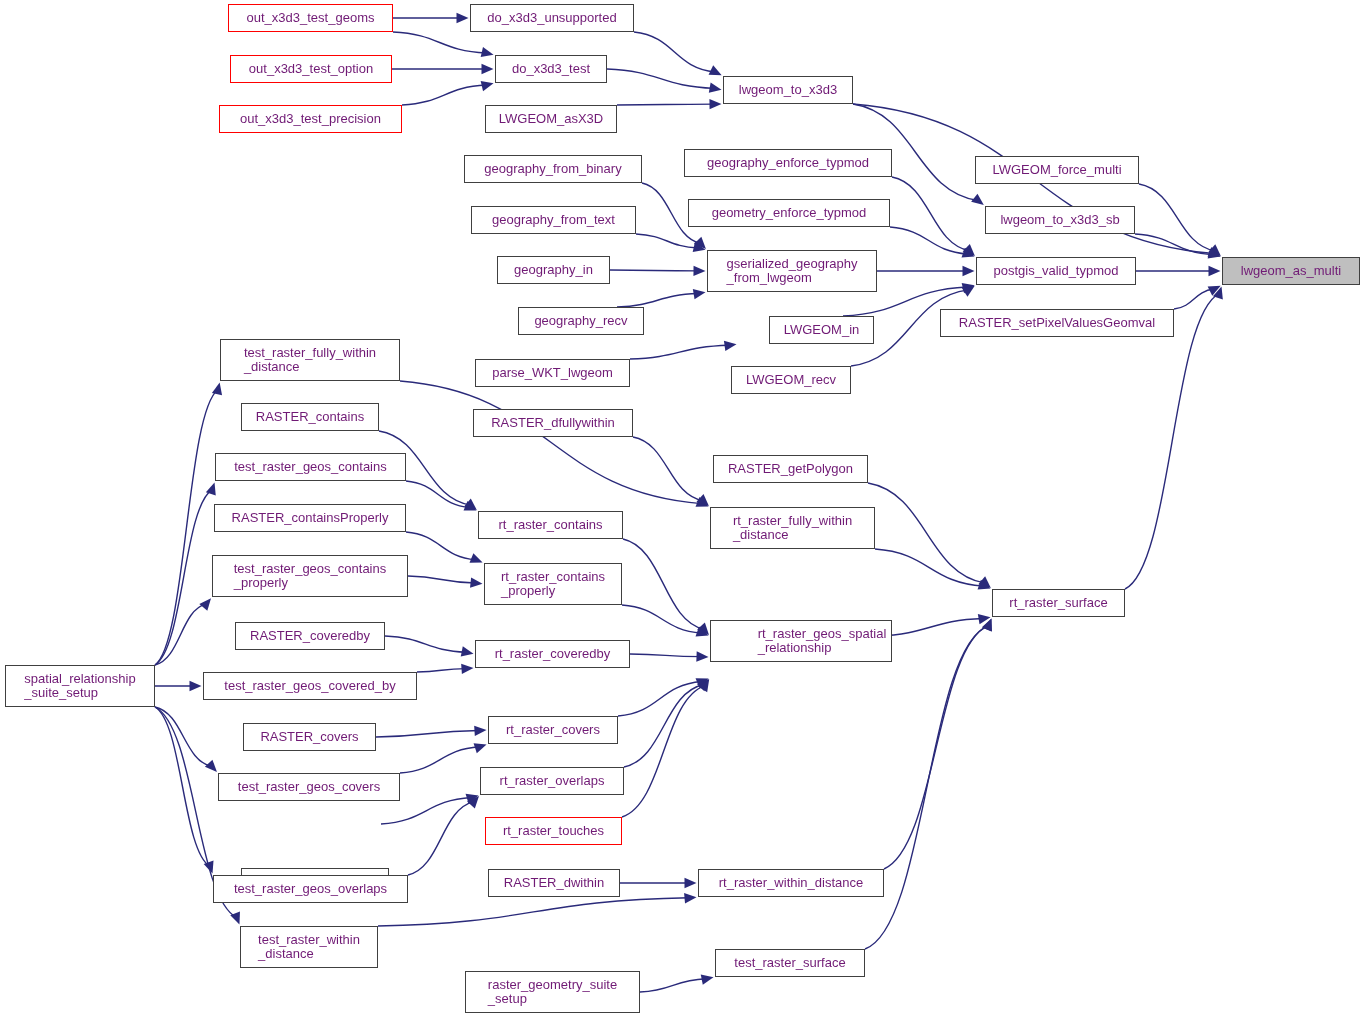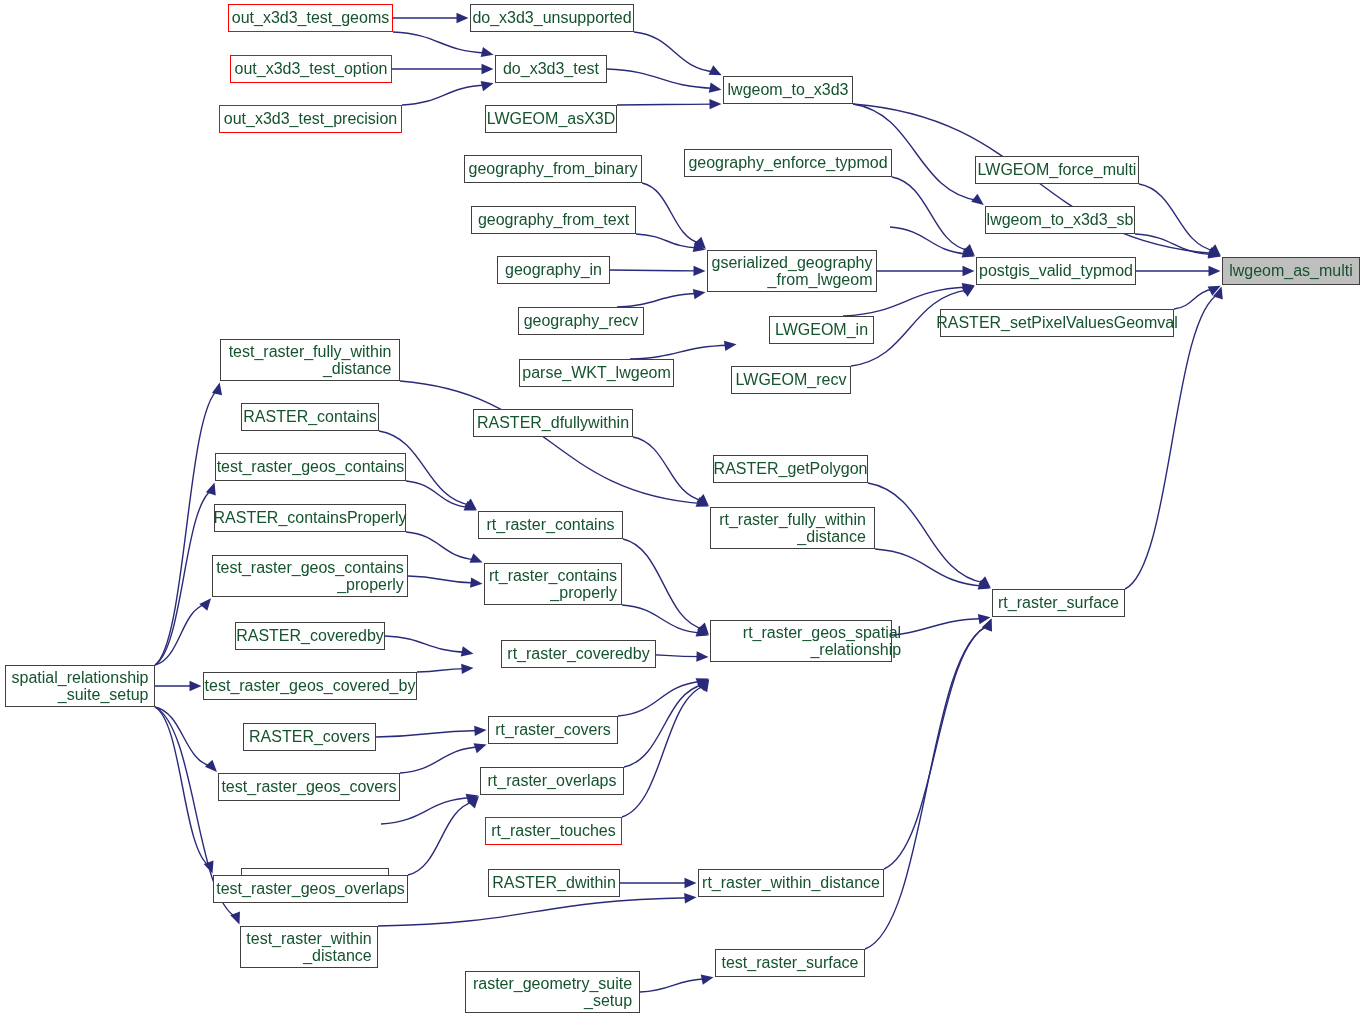--- a/index.html
+++ b/index.html
@@ -1,21 +1,21 @@
 <!DOCTYPE html>
 <html><head>
 <meta charset="utf-8">
 <style>
   html,body{margin:0;padding:0;background:#ffffff;}
   body{font-family:"Liberation Sans", sans-serif;}
   #canvas{position:relative;width:1365px;height:1018px;background:#ffffff;overflow:hidden;}
   #edges{position:absolute;left:0;top:0;width:1365px;height:1018px;pointer-events:none;}
   .node{position:absolute;box-sizing:border-box;background:#ffffff;border:1px solid #404040;
-        display:flex;align-items:center;justify-content:center;text-align:right;
-        font-size:16px;color:#14532d;line-height:1.08;white-space:pre-line;z-index:2;}
+        display:flex;align-items:center;justify-content:center;text-align:left;
+        font-size:13px;color:#701a75;line-height:1.08;white-space:pre-line;z-index:2;}
   .node.red{border-color:#ff0000;}
   .node.hl{background:#bfbfbf;border-color:#404040;}
 </style>
 </head>
 <body>
 
 <div id="canvas">
   <svg id="edges" viewBox="0 0 1365 1018">
       <path d="M 393 18 C 427 18, 427 18, 461 18" fill="none" stroke="#2a2a7a" stroke-width="1.4"></path>
       <polygon points="468.5,18 456.5,23.2 456.5,12.8" fill="#2a2a7a"></polygon>
@@ -136,48 +136,49 @@
     <div class="node" style="left: 470px; top: 4px; width: 164px; height: 28px;">do_x3d3_unsupported</div>
     <div class="node red" style="left: 230px; top: 55px; width: 162px; height: 28px;">out_x3d3_test_option</div>
     <div class="node" style="left: 495px; top: 55px; width: 112px; height: 28px;">do_x3d3_test</div>
     <div class="node" style="left: 723px; top: 76px; width: 130px; height: 28px;">lwgeom_to_x3d3</div>
     <div class="node red" style="left: 219px; top: 105px; width: 183px; height: 28px;">out_x3d3_test_precision</div>
     <div class="node" style="left: 485px; top: 105px; width: 132px; height: 28px;">LWGEOM_asX3D</div>
     <div class="node" style="left: 464px; top: 155px; width: 178px; height: 28px;">geography_from_binary</div>
     <div class="node" style="left: 684px; top: 149px; width: 208px; height: 28px;">geography_enforce_typmod</div>
     <div class="node" style="left: 975px; top: 156px; width: 164px; height: 28px;">LWGEOM_force_multi</div>
     <div class="node" style="left: 471px; top: 206px; width: 165px; height: 28px;">geography_from_text</div>
+    <div class="node" style="left: 688px; top: 199px; width: 202px; height: 28px;">geometry_enforce_typmod</div>
     <div class="node" style="left: 985px; top: 206px; width: 150px; height: 28px;">lwgeom_to_x3d3_sb</div>
     <div class="node" style="left: 497px; top: 256px; width: 113px; height: 28px;">geography_in</div>
     <div class="node" style="left: 707px; top: 250px; width: 170px; height: 42px;">gserialized_geography
 _from_lwgeom</div>
     <div class="node" style="left: 976px; top: 257px; width: 160px; height: 28px;">postgis_valid_typmod</div>
     <div class="node hl" style="left: 1222px; top: 257px; width: 138px; height: 28px;">lwgeom_as_multi</div>
     <div class="node" style="left: 518px; top: 307px; width: 126px; height: 28px;">geography_recv</div>
     <div class="node" style="left: 738px; top: 316px; width: 105px; height: 28px; margin-left: 31px;">LWGEOM_in</div>
     <div class="node" style="left: 940px; top: 309px; width: 234px; height: 28px;">RASTER_setPixelValuesGeomval</div>
-    <div class="node" style="left: 475px; top: 359px; width: 155px; height: 28px; margin-left: 44px;">parse_WKT_lwgeom</div>
+    <div class="node" style="left: 475px; top: 359px; width: 155px; height: 28px;">parse_WKT_lwgeom</div>
     <div class="node" style="left: 731px; top: 366px; width: 120px; height: 28px;">LWGEOM_recv</div>
     <div class="node" style="left: 220px; top: 339px; width: 180px; height: 42px;">test_raster_fully_within
 _distance</div>
     <div class="node" style="left: 473px; top: 409px; width: 160px; height: 28px;">RASTER_dfullywithin</div>
     <div class="node" style="left: 241px; top: 403px; width: 138px; height: 28px;">RASTER_contains</div>
     <div class="node" style="left: 713px; top: 455px; width: 155px; height: 28px;">RASTER_getPolygon</div>
     <div class="node" style="left: 215px; top: 453px; width: 191px; height: 28px;">test_raster_geos_contains</div>
     <div class="node" style="left: 478px; top: 511px; width: 145px; height: 28px;">rt_raster_contains</div>
     <div class="node" style="left: 710px; top: 507px; width: 165px; height: 42px;">rt_raster_fully_within
 _distance</div>
     <div class="node" style="left: 214px; top: 504px; width: 192px; height: 28px;">RASTER_containsProperly</div>
     <div class="node" style="left: 212px; top: 555px; width: 196px; height: 42px;">test_raster_geos_contains
 _properly</div>
     <div class="node" style="left: 484px; top: 563px; width: 138px; height: 42px;">rt_raster_contains
 _properly</div>
     <div class="node" style="left: 992px; top: 589px; width: 133px; height: 28px;">rt_raster_surface</div>
     <div class="node" style="left: 235px; top: 622px; width: 150px; height: 28px;">RASTER_coveredby</div>
-    <div class="node" style="left: 501px; top: 640px; width: 155px; height: 28px;">rt_raster_coveredby</div>
+    <div class="node" style="left: 475px; top: 640px; width: 155px; height: 28px;">rt_raster_coveredby</div>
     <div class="node" style="left: 710px; top: 620px; width: 182px; height: 42px; padding-left: 42px;">rt_raster_geos_spatial
 _relationship</div>
     <div class="node" style="left: 203px; top: 672px; width: 214px; height: 28px;">test_raster_geos_covered_by</div>
     <div class="node" style="left: 5px; top: 665px; width: 150px; height: 42px;">spatial_relationship
 _suite_setup</div>
     <div class="node" style="left: 243px; top: 723px; width: 133px; height: 28px;">RASTER_covers</div>
     <div class="node" style="left: 488px; top: 716px; width: 130px; height: 28px;">rt_raster_covers</div>
     <div class="node" style="left: 218px; top: 773px; width: 182px; height: 28px;">test_raster_geos_covers</div>
     <div class="node" style="left: 480px; top: 767px; width: 144px; height: 28px;">rt_raster_overlaps</div>
     <div class="node" style="left: 241px; top: 868px; width: 148px; height: 28px;">RASTER_overlaps</div>

